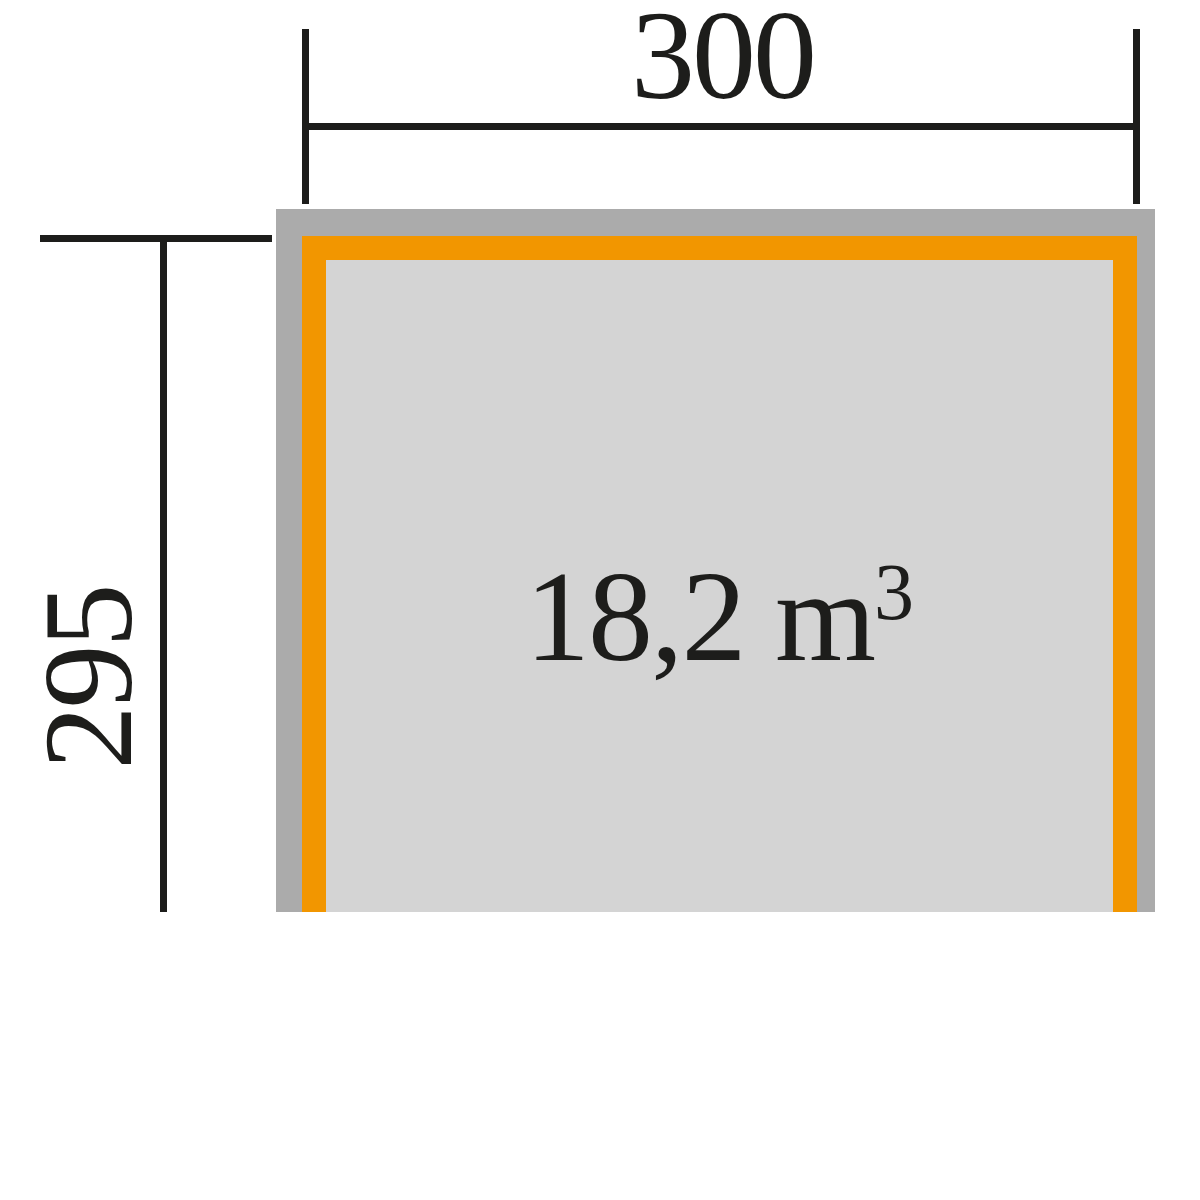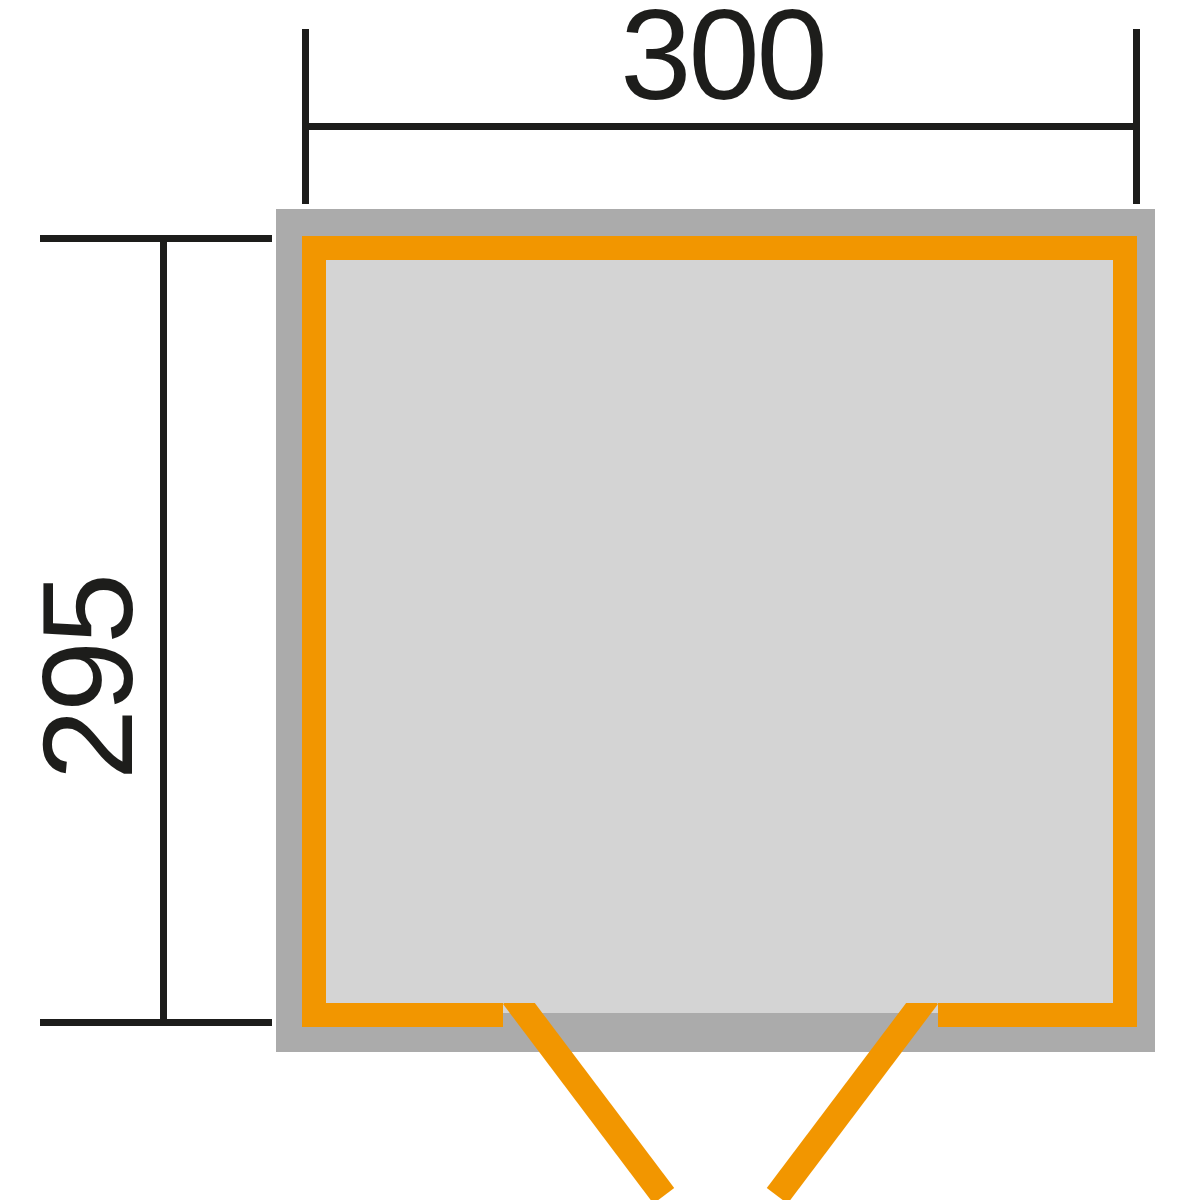--- a/index.html
+++ b/index.html
@@ -1,22 +1,22 @@
 <!DOCTYPE html>
 <html style="--orange: #F29600; --roof-gray: #ABABAB; --floor-gray: #D4D4D4; --line: #1D1D1B; --background: #FFFFFF;"><head>
 <meta charset="utf-8">
 <style>
   html, body { margin: 0; padding: 0; background: #fff; }
   .stage {
     position: relative;
     width: 1200px;
-    height: 1200px;
+    height: 912px;
     overflow: hidden;
     background: var(--background, #fff);
-    font-family: Liberation Sans, sans-serif;
+    font-family: Liberation Serif, serif;
     color: var(--line, #1d1d1b);
   }
   .abs { position: absolute; }
 
   
   .roof    { left: 276px; top: 209px;  width: 879px; height: 843px; background: var(--roof-gray); z-index: 1; }
   .frame   { left: 302px; top: 236px;  width: 835px; height: 791px; background: var(--orange);    z-index: 2; }
   .open-a  { left: 503px; top: 1003px; width: 435px; height: 10px;  background: var(--floor-gray);z-index: 3; }
   .open-b  { left: 503px; top: 1013px; width: 435px; height: 14px;  background: var(--roof-gray); z-index: 3; }
   .leaf    { width: 26px; height: 250px; background: var(--orange); z-index: 4; }
@@ -70,14 +70,15 @@
   <div class="abs dline dim-h"></div>
   <div class="abs dline tick-wl"></div>
   <div class="abs dline tick-wr"></div>
   <div class="abs lbl lbl-width">300</div>
 
   <div class="abs dline dim-v"></div>
   <div class="abs dline tick-dt"></div>
   <div class="abs dline tick-db"></div>
   <div class="abs lbl lbl-depth">295</div>
 
+  <div class="abs lbl-volume"><span>18,2 m</span><span class="sup">3</span></div>
 
 </div>
 
 </body></html>

